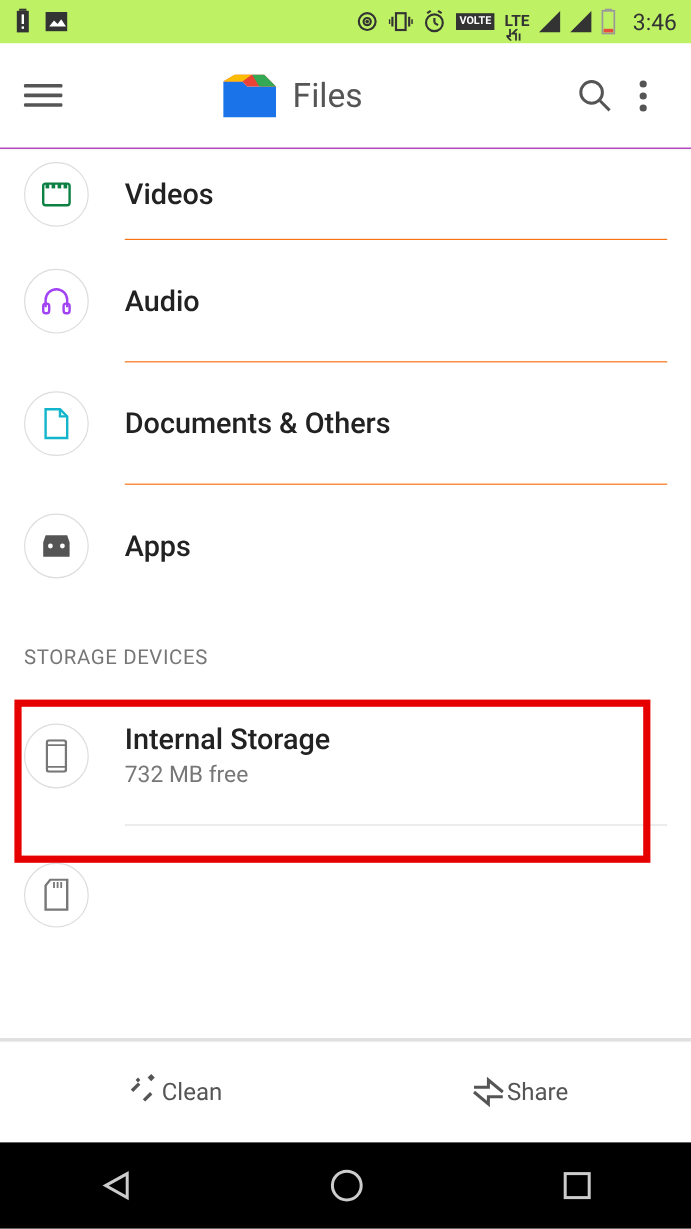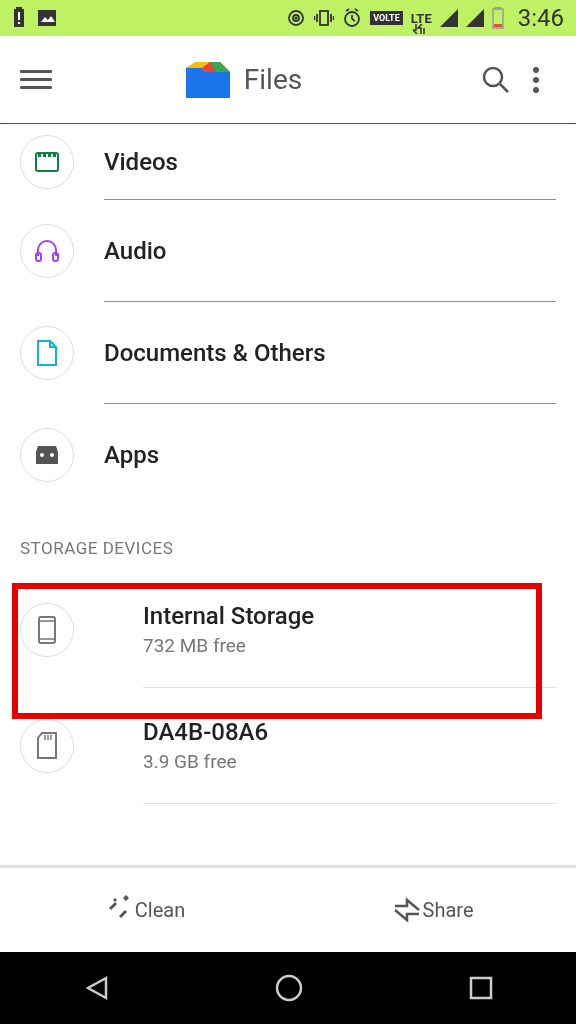--- a/index.html
+++ b/index.html
@@ -1,42 +1,42 @@
 <!DOCTYPE html>
 <html><head>
   <meta charset="utf-8">
   <style>
     * { margin: 0; padding: 0; box-sizing: border-box; font-family: Roboto, -apple-system, sans-serif; }
     body { width: 576px; height: 1024px; background: #fff; display: flex; flex-direction: column; overflow: hidden; }
 
     .status-bar { height: 36px; background: #bef264; display: flex; align-items: center; padding: 0 12px; justify-content: space-between; }
     .status-left { display: flex; gap: 10px; align-items: center; }
     .status-right { display: flex; gap: 8px; align-items: center; }
-    .status-time { font-size: 24px; color: #333; margin-left: 6px; }
+    .status-time { font-size: 19px; color: #333; margin-left: 6px; }
 
     .app-bar { height: 88px; display: flex; align-items: center; padding: 0 20px; border-bottom: 1px solid #a21caf; box-shadow: 0 1px 2px rgba(0,0,0,0.05); }
     .menu-btn { width: 32px; height: 32px; display: flex; flex-direction: column; justify-content: center; gap: 5px; }
     .menu-btn span { height: 3px; background: #555; border-radius: 1px; }
     .app-title-wrap { flex: 1; display: flex; align-items: center; justify-content: center; gap: 14px; margin-left: -40px; }
     .files-logo { width: 44px; height: 36px; position: relative; }
     .app-title { font-size: 28px; color: #555; font-weight: 400; }
     .search-btn, .more-btn { width: 40px; height: 40px; display: flex; align-items: center; justify-content: center; }
     .more-dots { display: flex; flex-direction: column; gap: 4px; }
     .more-dots span { width: 6px; height: 6px; background: #555; border-radius: 50%; }
 
     .content { flex: 1; overflow-y: auto; }
     .category-item { display: flex; align-items: center; padding: 0 20px; height: 102px; }
     .category-icon { width: 54px; height: 54px; border-radius: 50%; border: 1px solid #ddd; display: flex; align-items: center; justify-content: center; flex-shrink: 0; }
     .category-label { margin-left: 30px; font-size: 24px; font-weight: 500; color: #222; flex: 1; border-bottom: 1px solid #f97316; height: 100%; display: flex; align-items: center; }
     .category-item:first-child .category-label,
     .category-item:first-child { height: 76px; }
 
     .section-header { padding: 32px 20px 14px; font-size: 17px; color: #777; letter-spacing: 0.5px; font-weight: 400; }
 
-    .storage-item { display: flex; align-items: center; padding: 0 20px; height: 116px; gap: 39px; }
+    .storage-item { display: flex; align-items: center; padding: 0 20px; height: 116px; }
     .storage-icon { width: 54px; height: 54px; border-radius: 50%; border: 1px solid #ddd; display: flex; align-items: center; justify-content: center; flex-shrink: 0; }
     .storage-text { margin-left: 30px; flex: 1; border-bottom: 1px solid #e0e0e0; height: 100%; display: flex; flex-direction: column; justify-content: center; }
     .storage-title { font-size: 24px; font-weight: 500; color: #222; }
     .storage-sub { font-size: 19px; color: #777; margin-top: 4px; }
 
     .highlight-box { position: absolute; border: 6px solid #e60000; pointer-events: none; }
 
     .content-wrap { position: relative; flex: 1; }
 
     .bottom-nav { height: 87px; display: flex; border-top: 3px solid #e0e0e0; background: #fff; }
@@ -192,24 +192,20 @@
     </div>
     <div class="storage-item">
       <div class="storage-icon">
         <svg width="22" height="28">
             <path d="M6 1 L20 1 L20 26 L2 26 L2 6 Z" fill="none" stroke="#777" stroke-width="2"></path>
             <line x1="9" y1="3" x2="9" y2="8" stroke="#777" stroke-width="1.5"></line>
             <line x1="12" y1="3" x2="12" y2="8" stroke="#777" stroke-width="1.5"></line>
             <line x1="15" y1="3" x2="15" y2="8" stroke="#777" stroke-width="1.5"></line>
           </svg>
       </div>
-      <div class="storage-text">
-        <div class="storage-title">DA4B-08A6</div>
-        <div class="storage-sub">3.9 GB free</div>
-      </div>
     </div>
   </div>
   <div class="highlight-box" style="left:12px;top:459px;width:530px;height:136px"></div>
 </div>
 
 <div class="bottom-nav">
   <div class="nav-item">
     <svg width="32" height="32">
         <path d="M8 16 L14 10 L12 8 L6 14 Z M16 22 L22 16 L24 18 L18 24 Z M10 6 L12 4 L14 6 L12 8 Z M20 4 L23 1 L26 4 L23 7 Z" fill="#555"></path>
       </svg>

